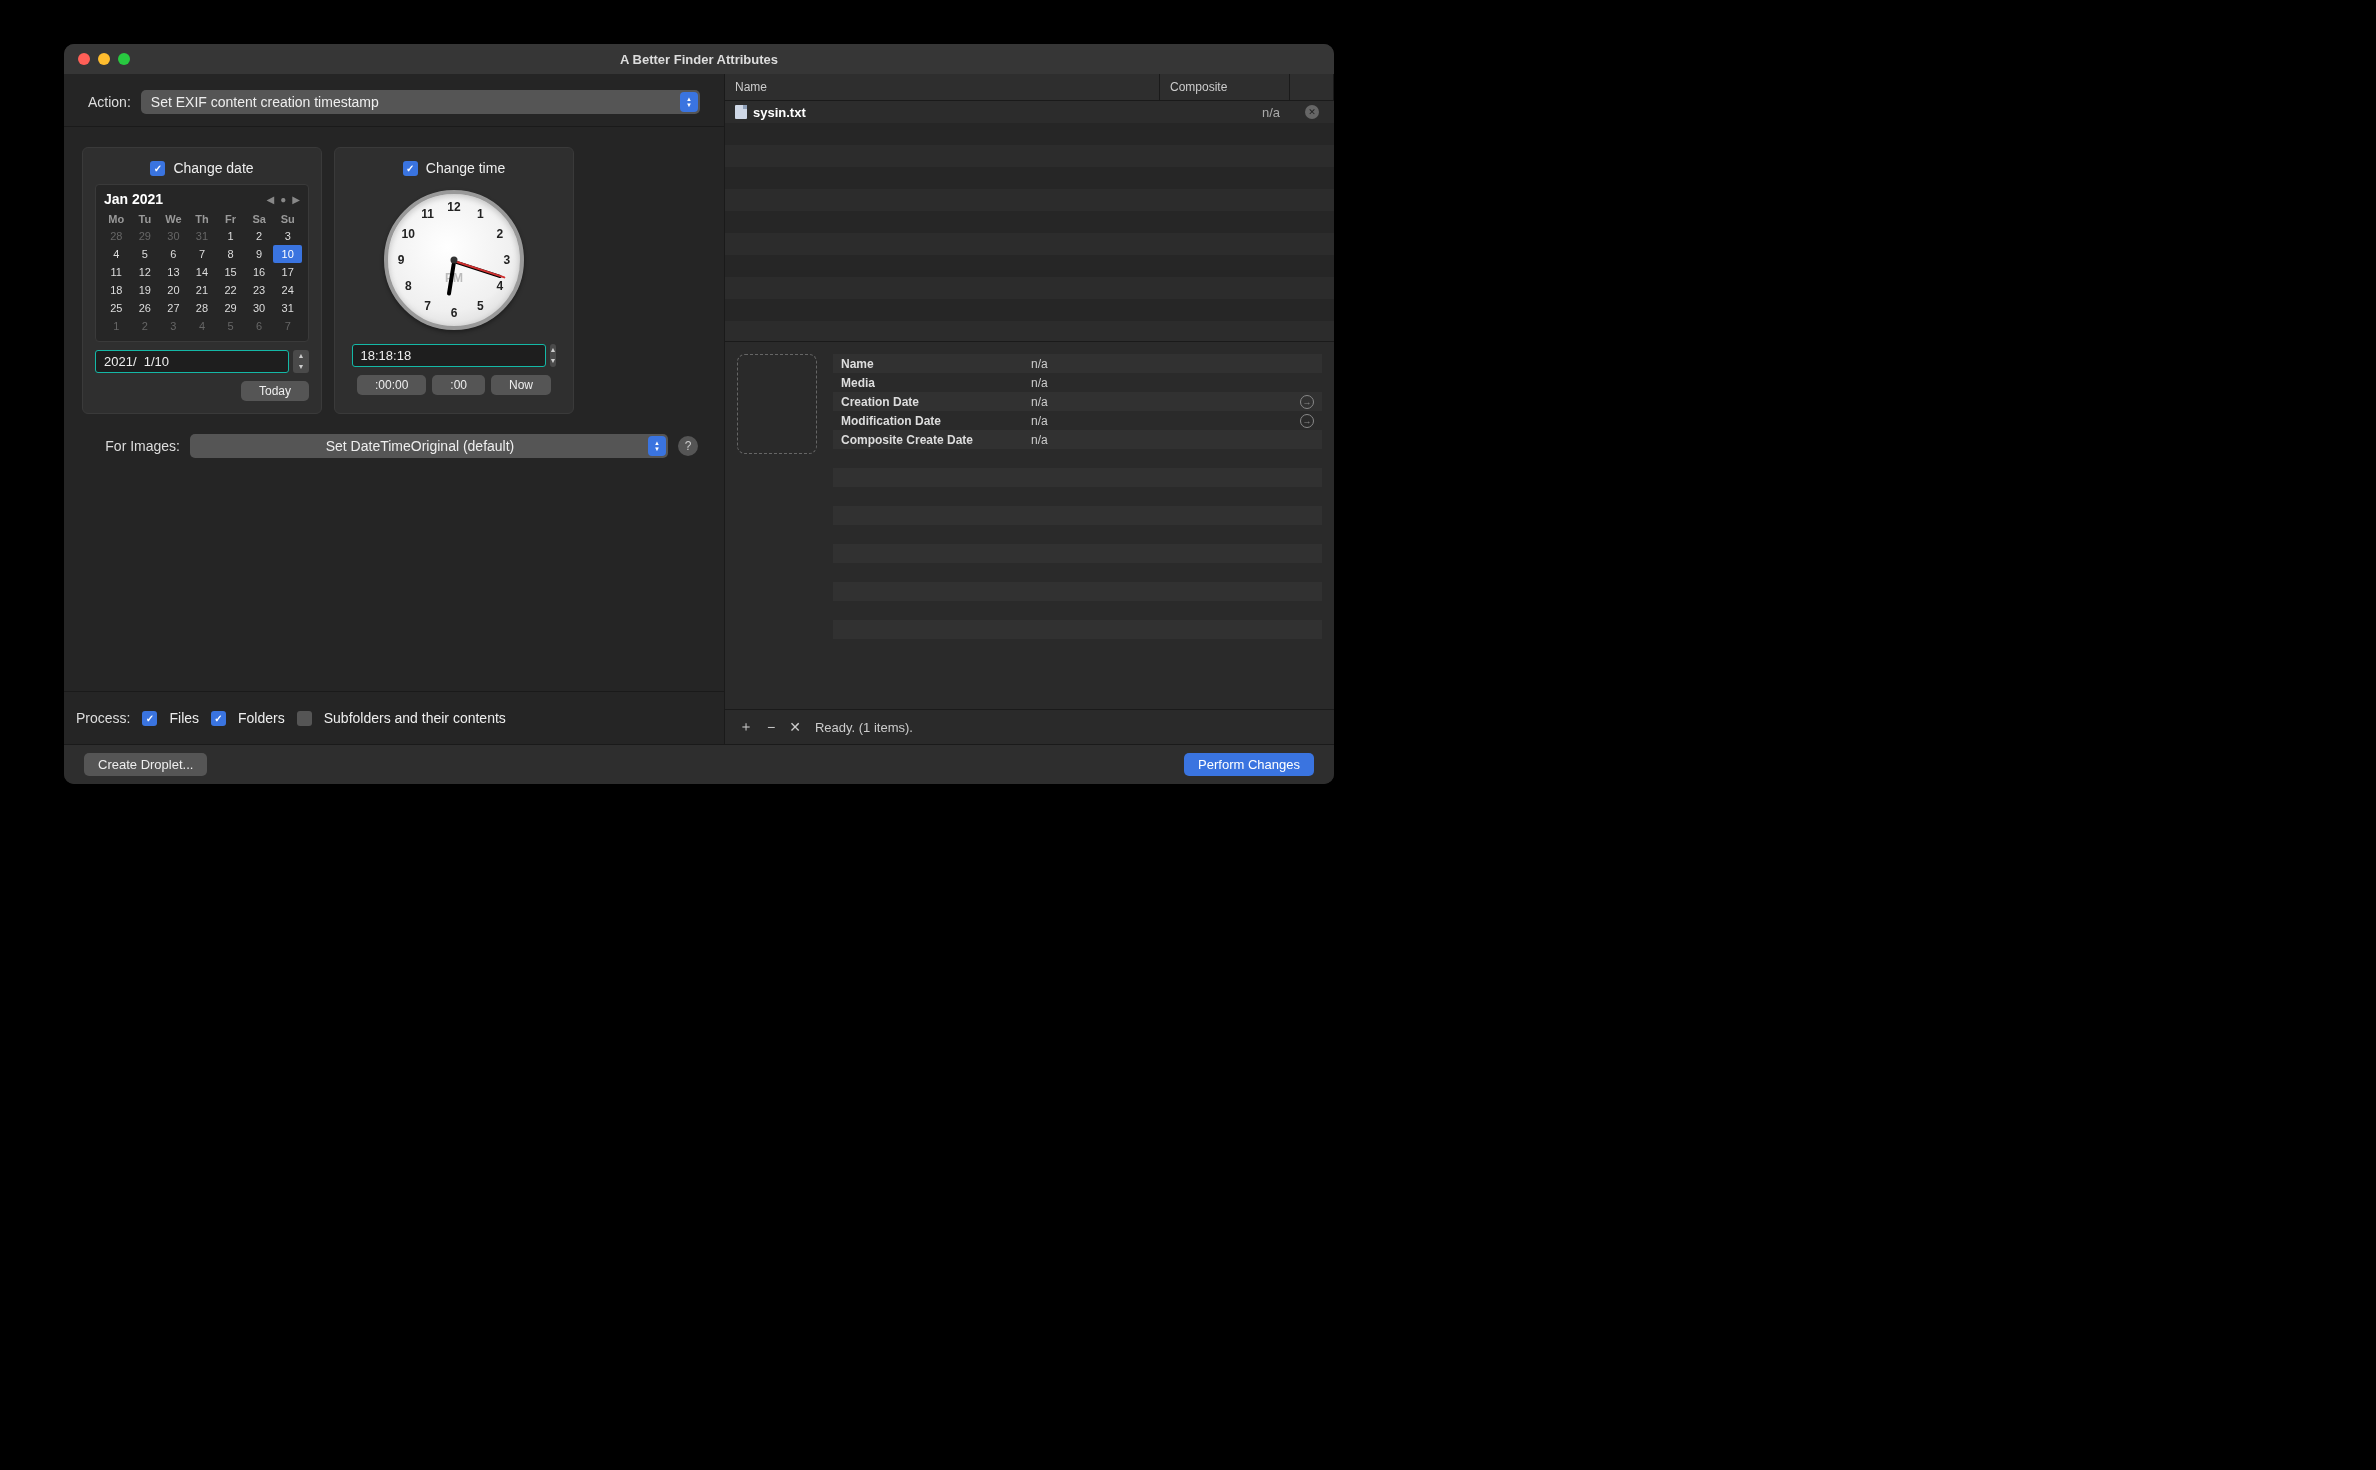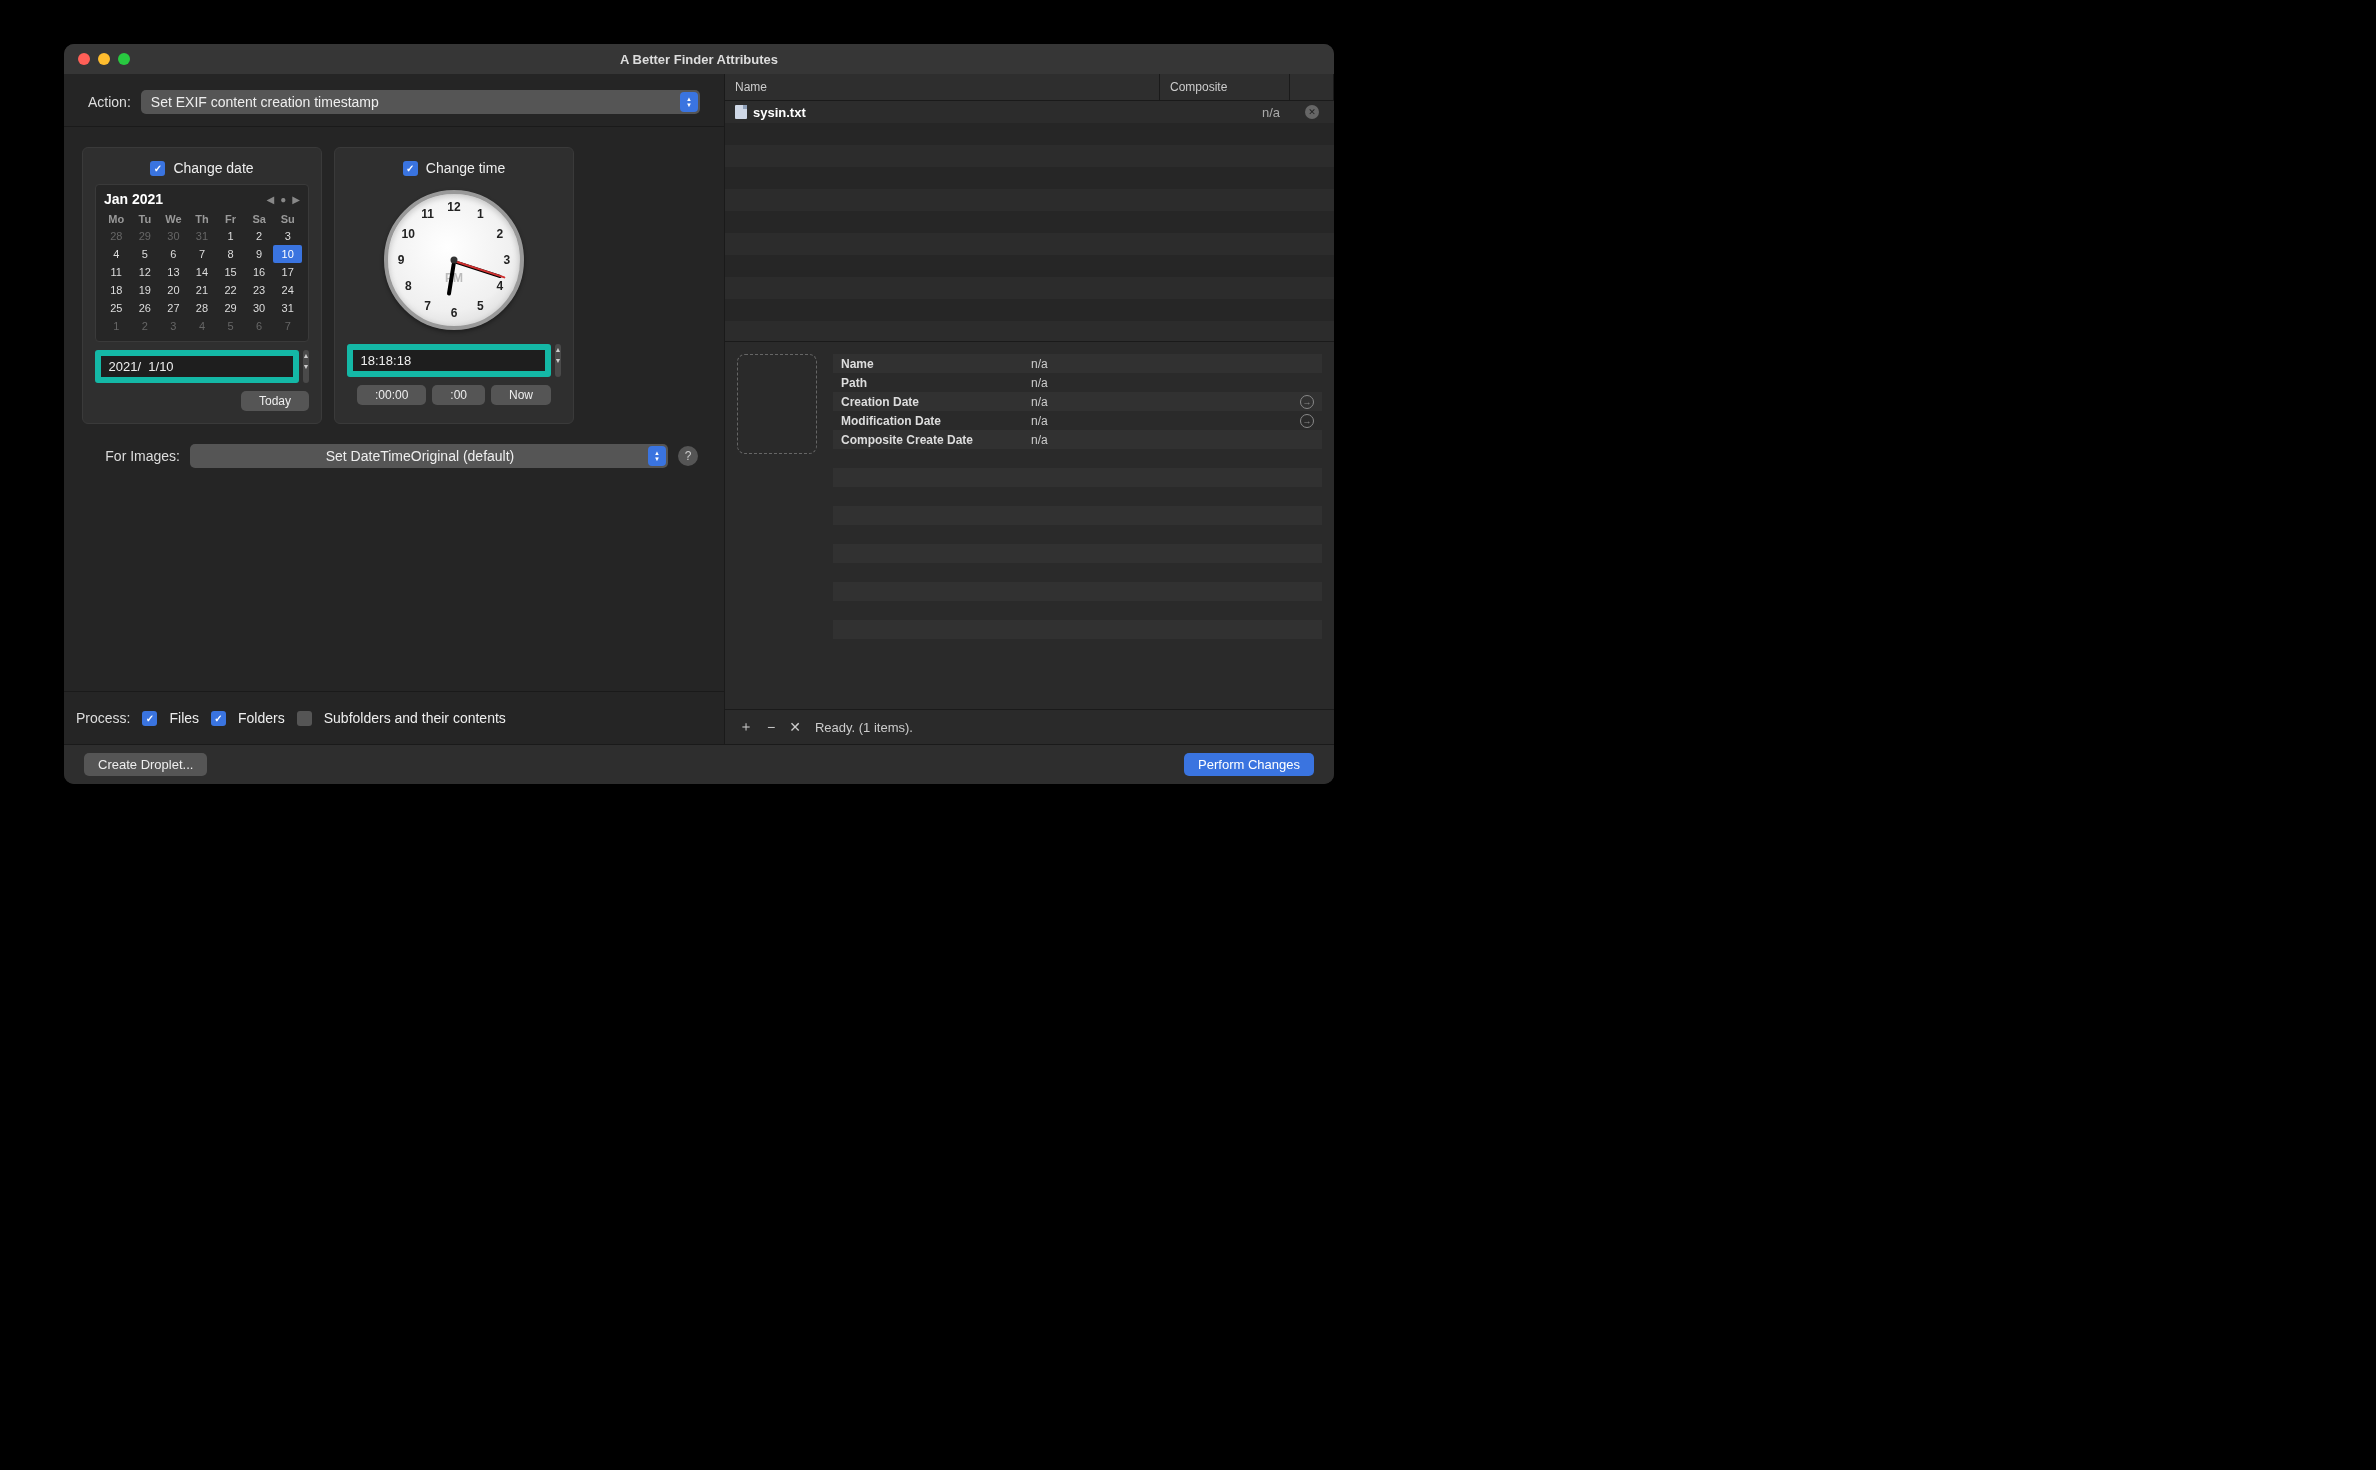--- a/index.html
+++ b/index.html
@@ -57,21 +57,21 @@
 .cal-nav { display: flex; gap: 6px; color: #888; font-size: 10px; }
 .cal-nav span { cursor: pointer; }
 .cal-grid { display: grid; grid-template-columns: repeat(7, 1fr); gap: 0; text-align: center; font-size: 11px; }
 .cal-dow { color: #999; font-weight: 600; padding: 2px 0; }
 .cal-day { color: #ddd; padding: 3px 0; }
 .cal-day.muted { color: #666; }
 .cal-day.sel { background: #3a74e0; color: #fff; border-radius: 2px; }
 
 .date-input-row, .time-input-row { display: flex; gap: 4px; margin-top: 8px; width: 100%; justify-content: center; }
 .text-input {
-  background: #1e1e1e; border: 6px solid #14b8a6; color: #eee;
+  background: #1e1e1e; border: 1px solid #14b8a6; color: #eee;
   padding: 3px 8px; font-size: 13px; border-radius: 3px; flex: 1;
 }
 .stepper { width: 16px; background: #4a4a4a; border-radius: 3px; display: flex; flex-direction: column; font-size: 7px; color: #ccc; }
 .stepper span { height: 11px; display: flex; align-items: center; justify-content: center; cursor: pointer; }
 
 .btn {
   background: #555; color: #eee; border: none; border-radius: 5px;
   padding: 3px 18px; font-size: 12px; cursor: pointer;
 }
 .btn-row { display: flex; gap: 6px; margin-top: 8px; justify-content: center; width: 100%; }
@@ -334,21 +334,21 @@
         </div>
 
       <div class="detail-area">
         <div class="preview-box"></div>
         <div class="detail-table" id="detail-table">
             <div class="detail-row">
               <div class="dk">Name</div>
               <div class="dv">n/a</div>
             </div>
             <div class="detail-row">
-              <div class="dk">Path</div>
+              <div class="dk">Media</div>
               <div class="dv">n/a</div>
             </div>
             <div class="detail-row">
               <div class="dk">Creation Date</div>
               <div class="dv">n/a</div>
               <div class="arrow-circ">→</div>
             </div>
             <div class="detail-row">
               <div class="dk">Modification Date</div>
               <div class="dv">n/a</div>

